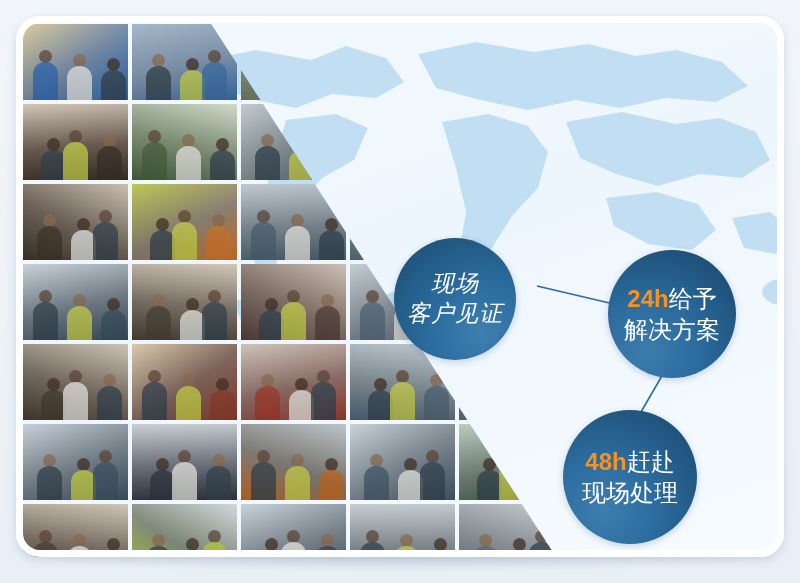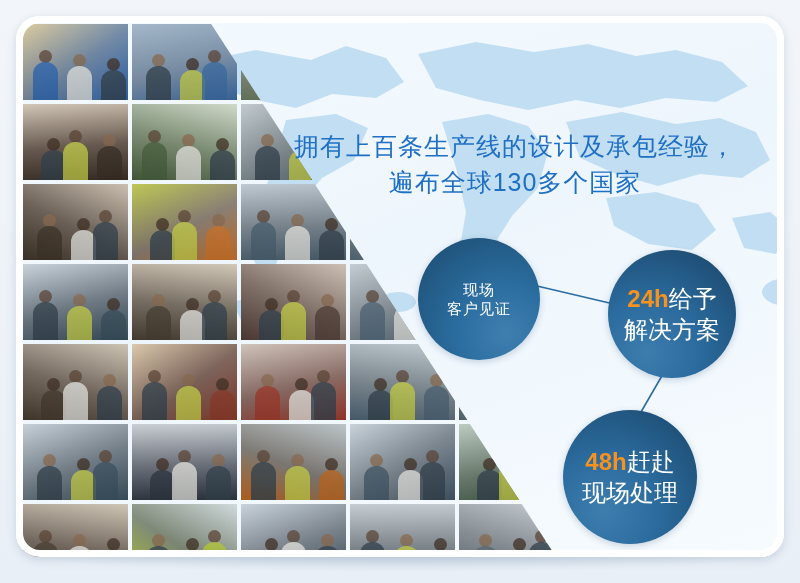--- a/index.html
+++ b/index.html
@@ -159,25 +159,26 @@
     align-items: center;
     justify-content: center;
     text-align: center;
     color: #ffffff;
     z-index: 22;
     box-shadow: 0 2px 7px rgba(30,70,110,.22);
   }
   .bubble span { display: block; white-space: nowrap; line-height: 1.3; }
 
   .bubble-1 {
-    left: 418px; top: 238px;
+    left: 394px; top: 238px;
     width: 122px; height: 122px;
     background: radial-gradient(circle at 72% 78%, #3f7fb0 0%, #2b6d9f 38%, #1b4a6e 100%);
-    font-size: 15px;
+    font-size: 23px;
     letter-spacing: 1px;
+    font-style: italic;
   }
   .bubble-2 {
     left: 608px; top: 250px;
     width: 128px; height: 128px;
     background: radial-gradient(circle at 30% 80%, #3d7dae 0%, #2a6a9c 40%, #1a4366 100%);
     font-size: 24px;
   }
   .bubble-3 {
     left: 563px; top: 410px;
     width: 134px; height: 134px;
@@ -509,24 +510,20 @@
     </div>
 
   </div>
 
   <svg class="connectors">
     <line x1="537" y1="286" x2="618" y2="305" stroke="#2a6ca3" stroke-width="1.6"></line>
     <line x1="663" y1="374" x2="641" y2="412" stroke="#2a6ca3" stroke-width="1.6"></line>
   </svg>
 
 
-  <div class="subtitle">
-    <div>拥有上百条生产线的设计及承包经验，</div>
-    <div>遍布全球130多个国家</div>
-  </div>
 
   <div class="bubble bubble-1">
     <span>现场</span>
     <span>客户见证</span>
   </div>
 
   <div class="bubble bubble-2">
     <span><b class="num-orange">24h</b><em style="font-style:normal">给予</em></span>
     <span>解决方案</span>
   </div>

